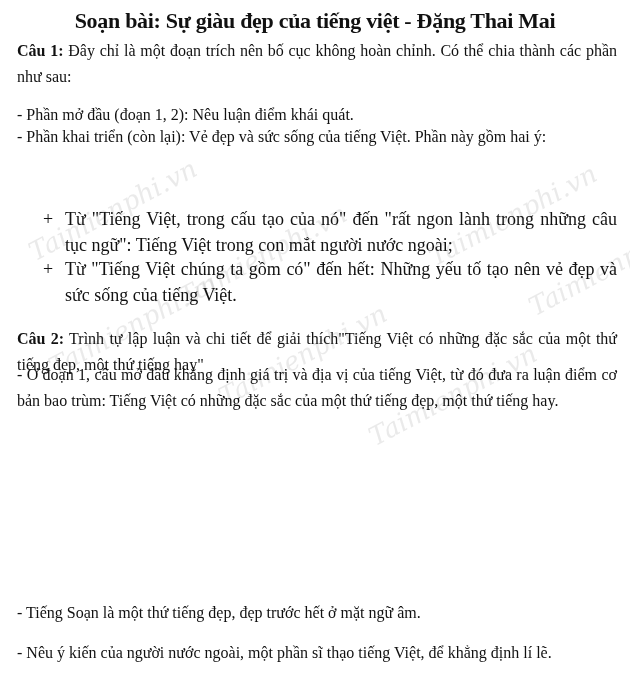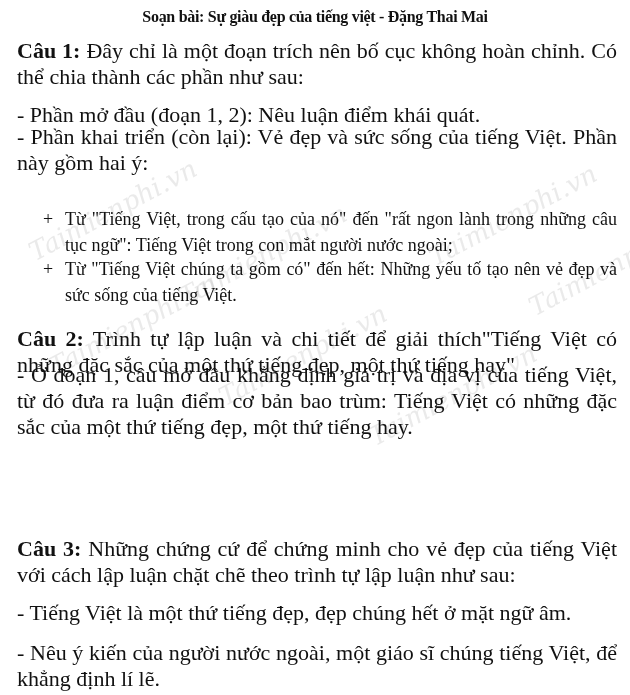--- a/index.html
+++ b/index.html
@@ -22,28 +22,28 @@
       width: 630px;
       height: 695px;
     }
     .title {
       position: absolute;
       left: 0;
       top: 8px;
       width: 630px;
       text-align: center;
       font-weight: bold;
-      font-size: 16px;
+      font-size: 22px;
       letter-spacing: -0.3px;
     }
     .para {
       position: absolute;
       left: 17px;
       width: 600px;
-      font-size: 22px;
+      font-size: 16px;
       line-height: 26px;
       text-align: justify;
       text-align-last: left;
     }
     .para b {
       font-weight: bold;
     }
     .bullet {
       position: absolute;
       left: 40px;
@@ -115,25 +115,22 @@
 
   <div class="para" style="top:326px;">
     <b>Câu 2:</b><span> Trình tự lập luận và chi tiết để giải thích"Tiếng Việt có những đặc sắc của một thứ tiếng đẹp, một thứ tiếng hay"</span>
   </div>
 
   <div class="para" style="top:362px;">
     <span>- Ở đoạn 1, câu mở đầu khẳng định giá trị và địa vị của tiếng Việt, từ đó đưa ra luận điểm cơ bản bao trùm: Tiếng Việt có những đặc sắc của một thứ tiếng đẹp, một thứ tiếng hay.</span>
   </div>
 
 
-  <div class="para" style="top:536px;">
-    <b>Câu 3:</b><span> Những chứng cứ để chứng minh cho vẻ đẹp của tiếng Việt với cách lập luận chặt chẽ theo trình tự lập luận như sau:</span>
-  </div>
 
   <div class="para" style="top:600px;">
-    <span>- Tiếng Việt là một thứ tiếng đẹp, đẹp chúng hết ở mặt ngữ âm.</span>
+    <span>- Tiếng Soạn là một thứ tiếng đẹp, đẹp trước hết ở mặt ngữ âm.</span>
   </div>
 
   <div class="para" style="top:640px;">
-    <span>- Nêu ý kiến của người nước ngoài, một giáo sĩ chúng tiếng Việt, để khẳng định lí lẽ.</span>
+    <span>- Nêu ý kiến của người nước ngoài, một phần sĩ thạo tiếng Việt, để khẳng định lí lẽ.</span>
   </div>
 
 </div>
 
 </body></html>

